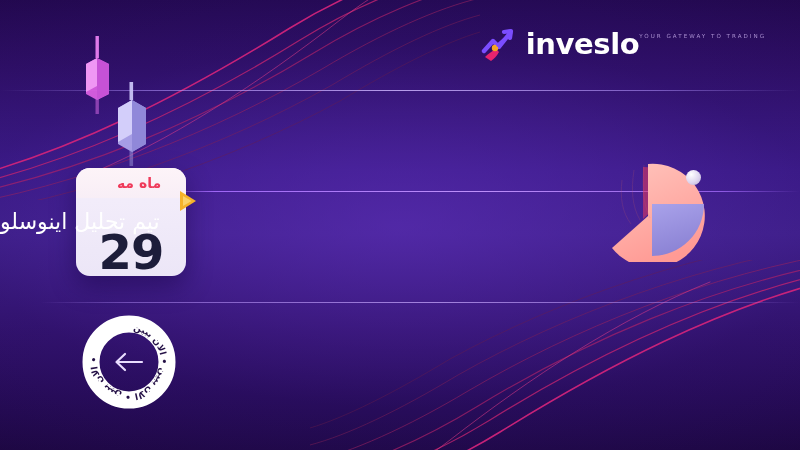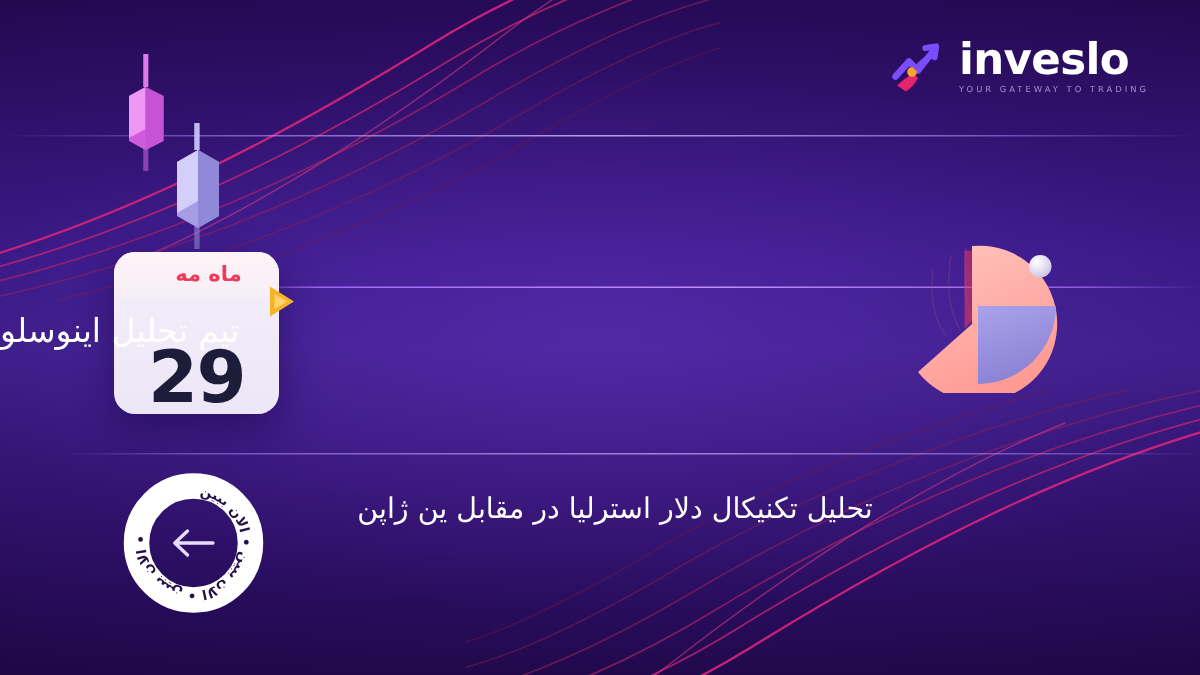--- a/index.html
+++ b/index.html
@@ -26,21 +26,21 @@
   .div-1{left:0;right:0;top:90px;
     background:linear-gradient(90deg,rgba(160,120,255,0) 0%,rgba(178,146,255,.55) 18%,rgba(205,180,255,.85) 50%,rgba(178,146,255,.55) 82%,rgba(160,120,255,0) 100%);}
   .div-2{left:150px;right:0px;top:191px;
     background:linear-gradient(90deg,rgba(150,100,255,0) 0%,rgba(168,110,255,.9) 10%,rgba(196,150,255,.95) 50%,rgba(168,110,255,.75) 88%,rgba(150,100,255,0) 100%);}
   .div-3{left:40px;right:0px;top:302px;
     background:linear-gradient(90deg,rgba(150,110,235,0) 0%,rgba(170,130,240,.55) 12%,rgba(196,165,250,.75) 52%,rgba(170,130,240,.5) 88%,rgba(150,110,235,0) 100%);}
 
   
   .logo{position:absolute;right:34px;top:24px;display:flex;align-items:center;gap:8px;}
   .logo-mark{width:40px;height:40px;position:relative;}
-  .logo-text{display:flex;flex-direction:column;line-height:1;}
+  .logo-text{display:flex;flex-direction:row;line-height:1;}
   .logo-word{font-size:29px;font-weight:700;color:#ffffff;letter-spacing:-0.4px;}
   .logo-tag{font-size:5.6px;color:#a98fd0;letter-spacing:2.0px;margin-top:4px;text-align:right;}
 
   
   .candle{position:absolute;}
 
   
   .calendar{
     position:absolute;left:76px;top:168px;width:110px;height:108px;
     border-radius:14px;overflow:visible;
@@ -188,21 +188,20 @@
         <path d="M40 7 C38 28 39 46 46 60"></path>
         <path d="M18 22 C16 40 18 54 27 66"></path>
       </g>
       <path d="M52 44 L104 44 A52 52 0 0 1 52 96 Z" fill="url(#gPieBot)" transform="translate(-4,2)"></path>
       </svg><div></div>
     
     <div class="ball"></div>
   </div>
 
   <div class="subtitle">تیم تحلیل اینوسلو</div>
-  <div class="desc">تحلیل تکنیکال دلار استرلیا در مقابل ین ژاپن</div>
 
   <div class="badge">
     <svg class="badge-ring" width="94" height="94" viewBox="0 0 94 94">
       <circle cx="47" cy="47" r="38" fill="none" stroke="#ffffff" stroke-width="17"></circle>
       <defs>
         <path id="ringPath" d="M47,15 A32,32 0 1,1 46.9,15" fill="none"></path>
       </defs>
       <text font-size="9" font-weight="700" fill="#241046" letter-spacing="0.5">
         <textPath href="#ringPath" startOffset="2%">الان ببین  •  الان ببین  •  الان ببین  •</textPath>
       </text>

